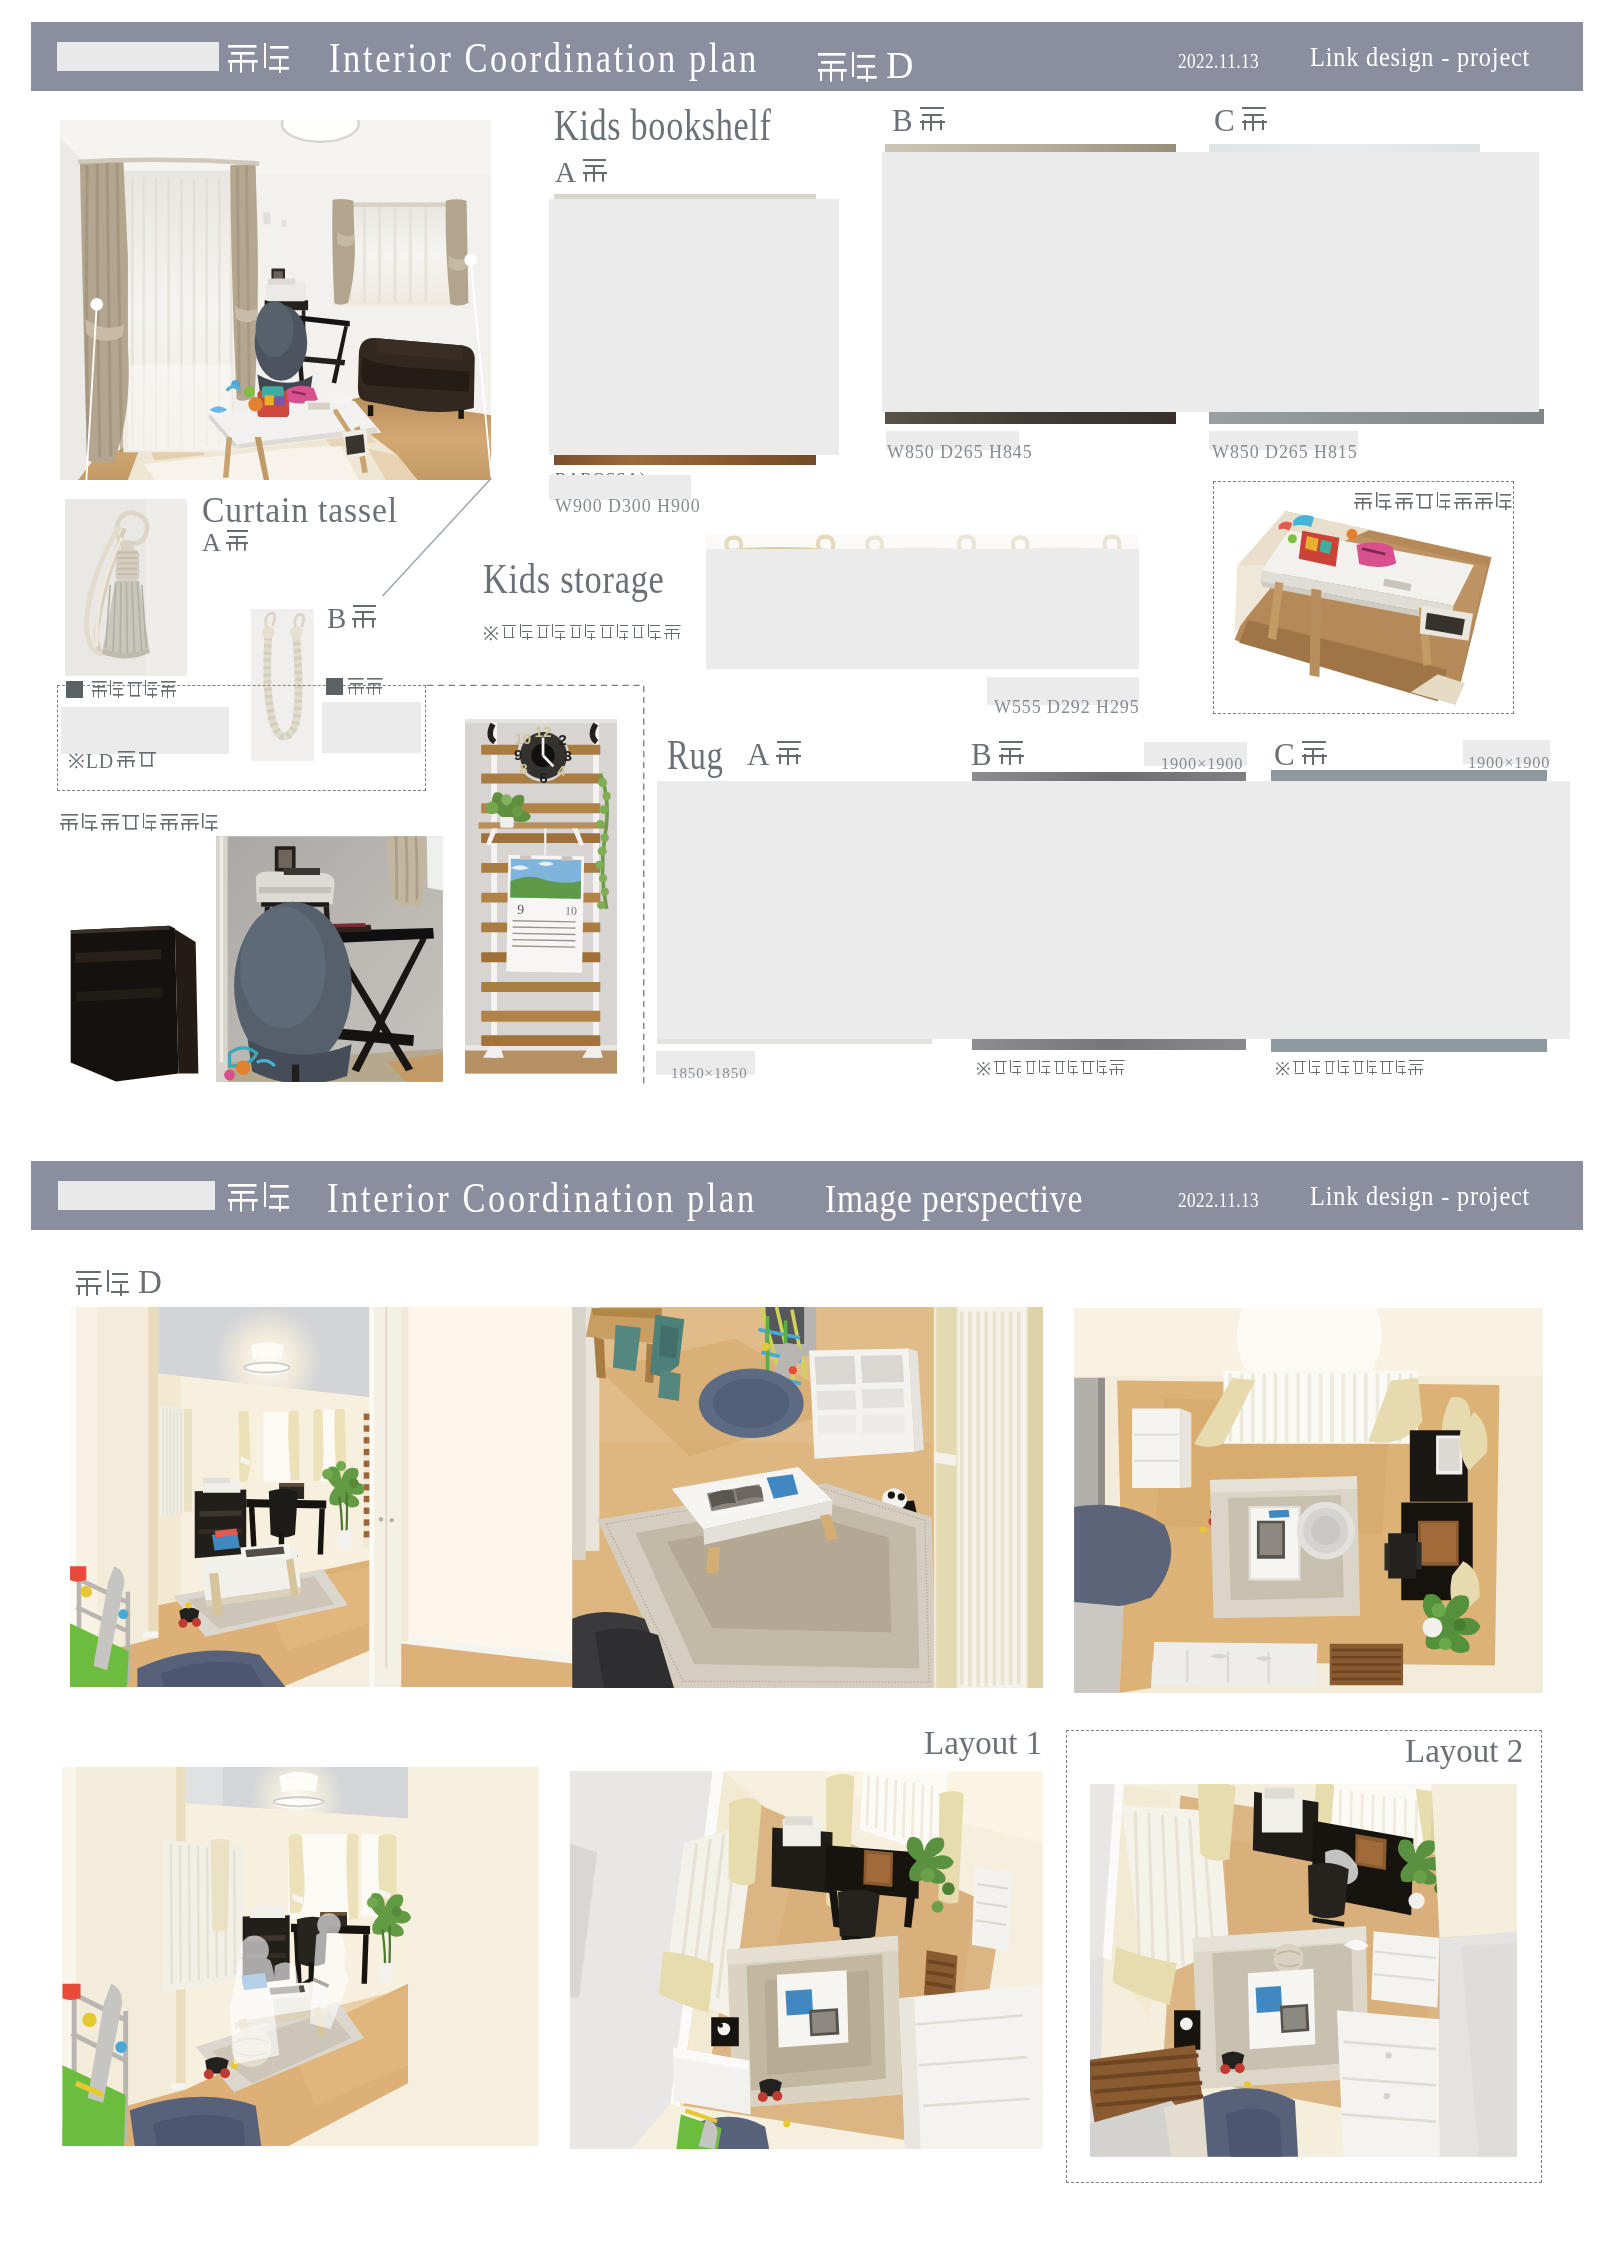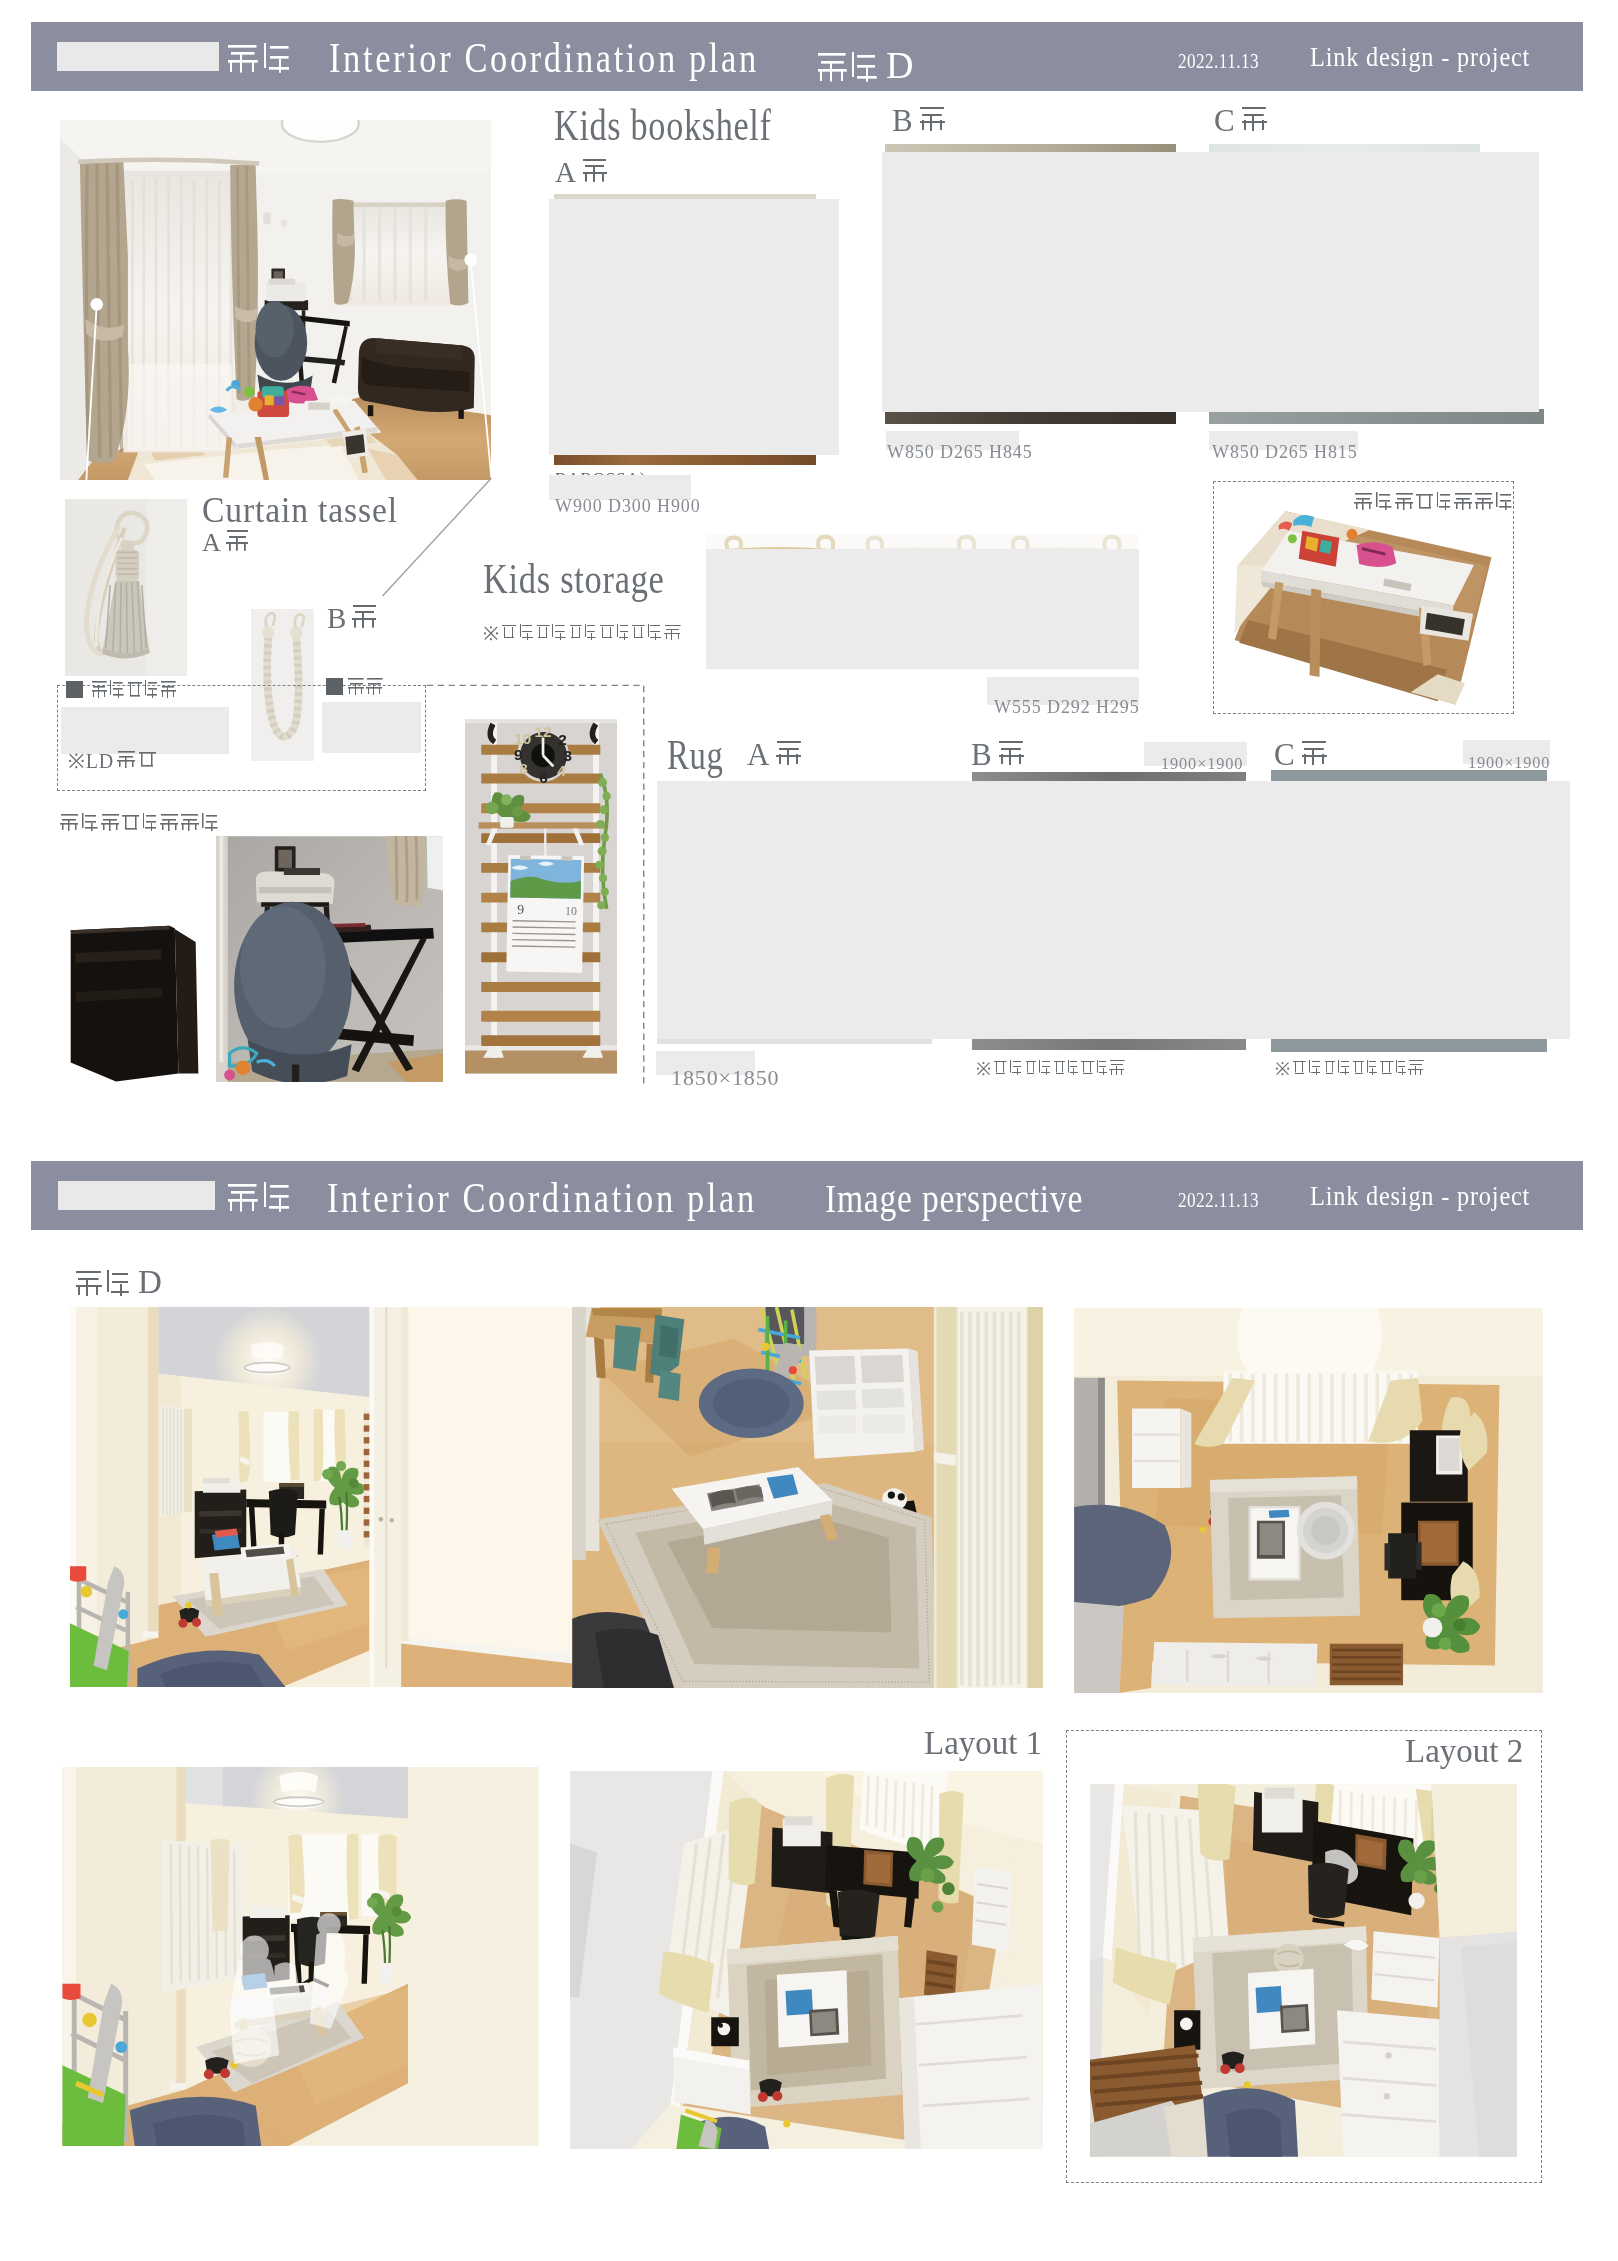--- a/index.html
+++ b/index.html
@@ -393,21 +393,21 @@
 <div class="abs" style="left:1271px;top:770px;width:276px;height:11.8px;background:#8e999e;"></div>
 
 <div class="abs" style="left:1271px;top:1038px;width:276px;height:13.6px;background:#8e999e;"></div>
 
 <div class="abs" style="left:657px;top:1038px;width:275px;height:6.3px;background:#e3e1dd;"></div>
 
 <div class="gb" style="left:657px;top:781px;width:913px;height:258px;"></div>
 
 <div class="gb" style="left:656px;top:1051px;width:99px;height:24.4px;"></div>
 
-<div class="dim" style="left:671px;top:1065px;font-size:22px;">1850×1850</div>
+<div class="dim" style="left:671px;top:1065px;font-size:15px;">1850×1850</div>
 
 <div class="abs" style="left:976px;top:1056px;">
 <span style="font-size:18px;color:#6b7076;font-family:'Liberation Serif',serif;">※</span><span class="g kc" style="width:14.5px;height:15.4px;margin-left:1.8px;"></span><span class="g kb" style="width:14.5px;height:15.4px;margin-left:1.4px;"></span><span class="g kc" style="width:11.8px;height:15.4px;margin-left:1.4px;"></span><span class="g kb" style="width:14.5px;height:15.4px;margin-left:1.4px;"></span><span class="g kc" style="width:11.8px;height:15.4px;margin-left:1.4px;"></span><span class="g kb" style="width:11.8px;height:15.4px;margin-left:1.4px;"></span><span class="g kc" style="width:14.5px;height:15.4px;margin-left:1.4px;"></span><span class="g kb" style="width:11.8px;height:15.4px;margin-left:1.4px;"></span><span class="g ka" style="width:15.4px;height:15.4px;margin-left:1.4px;"></span>
 </div>
 
 <div class="abs" style="left:1275px;top:1056px;">
 <span style="font-size:18px;color:#6b7076;font-family:'Liberation Serif',serif;">※</span><span class="g kc" style="width:14.5px;height:15.4px;margin-left:1.8px;"></span><span class="g kb" style="width:14.5px;height:15.4px;margin-left:1.4px;"></span><span class="g kc" style="width:11.8px;height:15.4px;margin-left:1.4px;"></span><span class="g kb" style="width:14.5px;height:15.4px;margin-left:1.4px;"></span><span class="g kc" style="width:11.8px;height:15.4px;margin-left:1.4px;"></span><span class="g kb" style="width:11.8px;height:15.4px;margin-left:1.4px;"></span><span class="g kc" style="width:14.5px;height:15.4px;margin-left:1.4px;"></span><span class="g kb" style="width:11.8px;height:15.4px;margin-left:1.4px;"></span><span class="g ka" style="width:15.4px;height:15.4px;margin-left:1.4px;"></span>
 </div>
 
 <div class="abs" style="left:60px;top:813px;">

